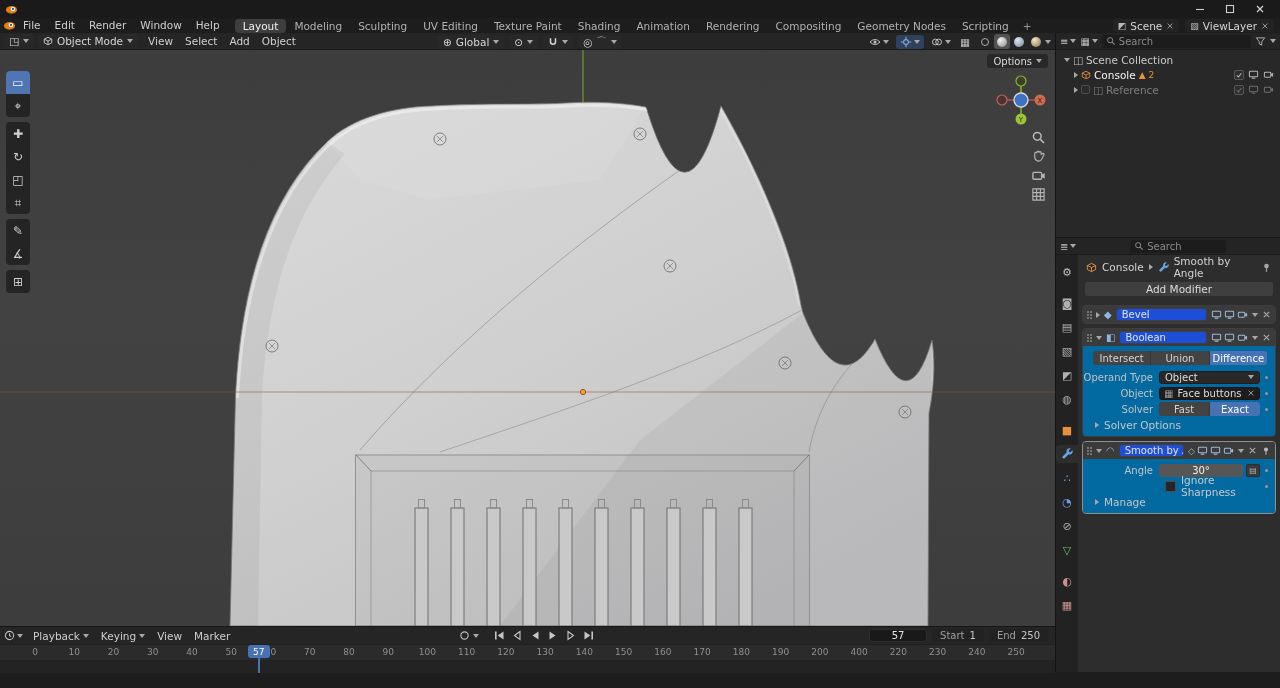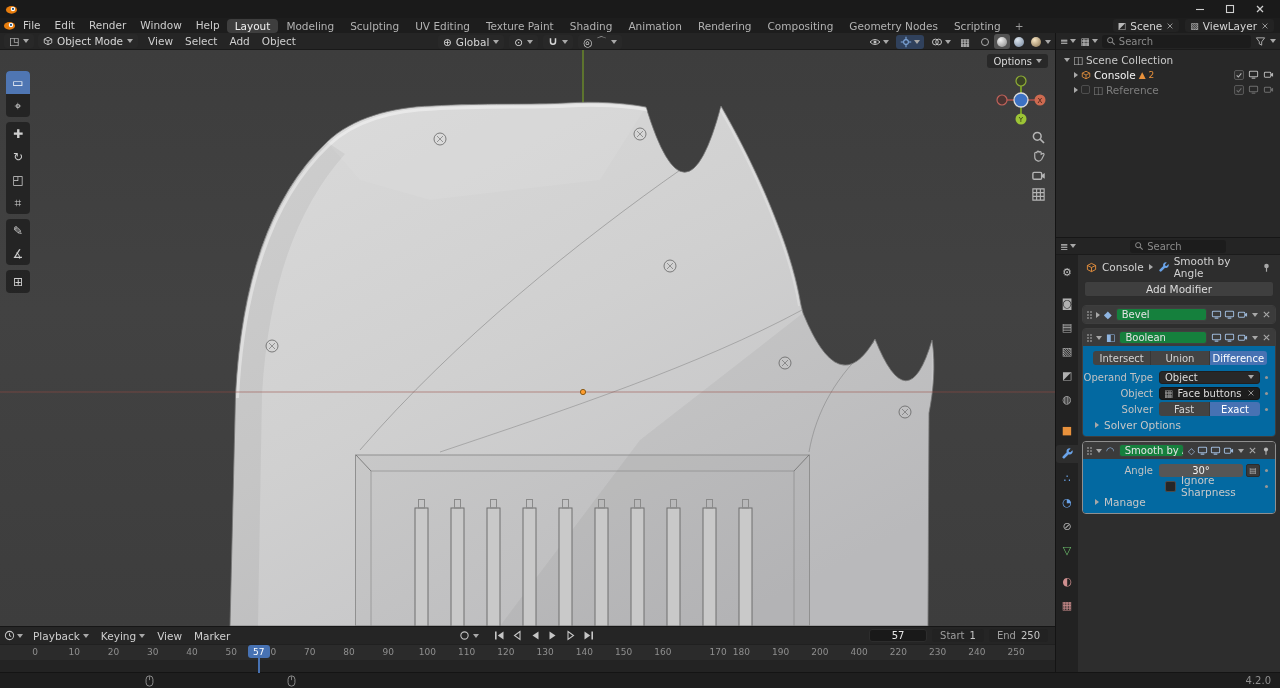--- a/index.html
+++ b/index.html
@@ -11,21 +11,21 @@
   .cr{width:0;height:0;border-top:3px solid transparent;border-bottom:3px solid transparent;border-left:4px solid #a8a8a8;display:inline-block;flex:none}
 
   
   .titlebar{height:18px;background:#1a1a1a;display:flex;align-items:center;gap:5px;padding:0 5px;font-size:10px;color:#c3c3c3;flex:none}
   .win-controls{margin-left:auto;display:flex}
   .win-btn{width:30px;height:18px;display:flex;align-items:center;justify-content:center;color:#cfcfcf}
 
   
   .menubar{height:15px;background:#1d1d1d;display:flex;align-items:center;padding-left:3px;font-size:10.5px;flex:none}
   .menu-item{padding:0 7px;line-height:15px;color:#cdcdcd;border-radius:3px}
-  .ws-tabs{display:flex;align-items:flex-start}
+  .ws-tabs{display:flex;margin-left:8px;align-items:flex-start}
   .ws-tab{padding:0 8px;line-height:14px;color:#b2b2b2;border-radius:4px;white-space:nowrap}
   .ws-tab.active{background:#3e3e3e;color:#f0f0f0}
   .ws-add{color:#9a9a9a;padding:0 6px}
   .scene-cluster{margin-left:auto;display:flex;align-items:center;gap:6px;padding-right:6px}
   .sel-group{display:flex;align-items:center;gap:4px;background:#232323;border-radius:3px;padding:0 5px;height:13px;color:#d4d4d4}
   .sel-ic{color:#b9b9b9;font-size:9px}
   .xic{color:#9a9a9a}
 
   
   .main{display:flex;height:639px;flex:none}
@@ -108,21 +108,21 @@
   .pr-content{flex:1;overflow:hidden;font-size:10.5px}
   .breadcrumb{height:24px;display:flex;align-items:center;gap:5px;padding:0 8px;color:#d2d2d2}
   .crumb-pin{margin-left:auto;color:#a8a8a8}
   .add-mod-btn{margin:2px 6px 8px 6px;height:16px;background:#3f3f3f;border:1px solid #2c2c2c;border-radius:3px;display:flex;align-items:center;justify-content:center;color:#dcdcdc}
   .mod-panel{margin:0 4px 4px 4px;background:#353535;border:1px solid #3e3e3e;border-radius:4px;overflow:hidden}
   .mod-panel.highlight{border-color:#8f8f8f}
   .mod-header{height:17px;display:flex;align-items:center;gap:4px;padding:0 4px;background:#3b3b3b}
   .dots{width:5px;height:8px;position:relative;flex:none}
   .dots::before{content:"";position:absolute;left:0;top:0;width:2px;height:2px;border-radius:50%;background:#8a8a8a;box-shadow:3px 0 0 #8a8a8a,0 3px 0 #8a8a8a,3px 3px 0 #8a8a8a,0 6px 0 #8a8a8a,3px 6px 0 #8a8a8a}
   .mod-ic{color:#8fb5e1;font-size:10px}
-  .mod-name{flex:1;background:#15803d;border:1px solid #404040;border-radius:3px;height:13px;line-height:11px;padding:0 5px;color:#e4e4e4;font-size:10px;overflow:hidden;white-space:nowrap}
+  .mod-name{flex:1;background:#1d4ed8;border:1px solid #404040;border-radius:3px;height:13px;line-height:11px;padding:0 5px;color:#e4e4e4;font-size:10px;overflow:hidden;white-space:nowrap}
   .tgl-row{display:flex;gap:2px;align-items:center;color:#9db8d8}
   .tgl-g{color:#9db8d8;font-size:9px}
   .mod-body{padding:3px 0 4px 0;background:#0369a1}
   .seg-row{display:flex;margin:2px 8px 4px 10px;height:14px}
   .seg{flex:1;background:#434343;display:flex;align-items:center;justify-content:center;color:#d4d4d4;font-size:10px;border-right:1px solid #363636}
   .seg.first{border-radius:3px 0 0 3px}
   .seg.last{border-radius:0 3px 3px 0;border-right:none}
   .seg.active{background:#4772b3;color:#fff}
   .prop-row{display:flex;align-items:center;height:16px;padding-right:7px}
   .prop-label{width:76px;text-align:right;color:#c2c2c2;padding-right:6px;flex:none;font-size:10px}
@@ -624,21 +624,21 @@
             <span class="tick" style="left: 309.722px;">70</span>
             <span class="tick" style="left: 348.968px; text-align: center;">80</span>
             <span class="tick" style="left: 388.214px;">90</span>
             <span class="tick" style="left: 427.46px;">100</span>
             <span class="tick" style="left: 466.706px;">110</span>
             <span class="tick" style="left: 505.952px;">120</span>
             <span class="tick" style="left: 545.198px;">130</span>
             <span class="tick" style="left: 584.444px;">140</span>
             <span class="tick" style="left: 623.69px;">150</span>
             <span class="tick" style="left: 662.936px;">160</span>
-            <span class="tick" style="left: 702.182px; margin-left: 16px;">170</span>
+            <span class="tick" style="left: 702.182px;">170</span>
             <span class="tick" style="left: 741.428px;">180</span>
             <span class="tick" style="left: 780.674px;">190</span>
             <span class="tick" style="left: 819.92px;">200</span>
             <span class="tick" style="left: 859.166px;">400</span>
             <span class="tick" style="left: 898.412px;">220</span>
             <span class="tick" style="left: 937.658px;">230</span>
             <span class="tick" style="left: 976.904px; text-align: center;">240</span>
             <span class="tick" style="left: 1016.15px;">250</span>
           </div>
         <div class="tl-tracks"></div>
@@ -930,22 +930,13 @@
                 </div>
               </div>
             </div>
 
           </div>
         </div>
       </div>
     </div>
   </div>
 
-  <div class="statusbar">
-    <svg class="svg-ic sb-icon" style="left:145px" width="9" height="12">
-        <use href="#i-mouse"></use>
-      </svg>
-    <svg class="svg-ic sb-icon" style="left:287px" width="9" height="12">
-        <use href="#i-mouse"></use>
-      </svg>
-    <span class="sb-version">4.2.0</span>
-  </div>
 </div>
 
 </body></html>

